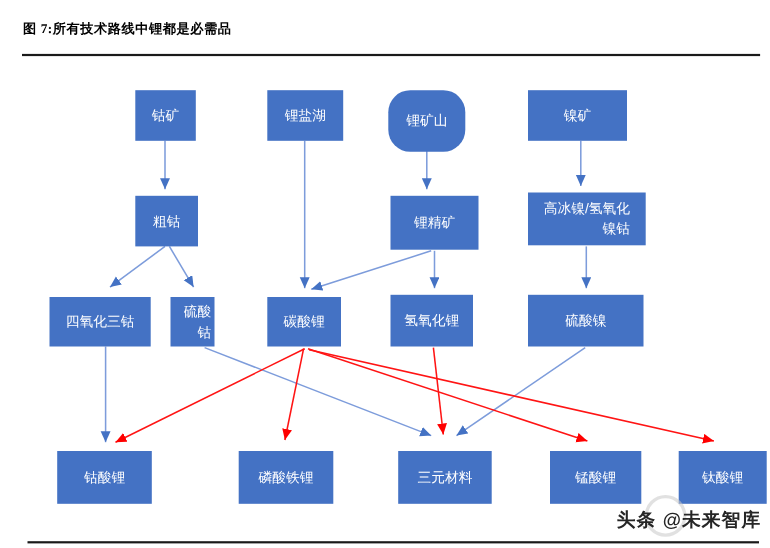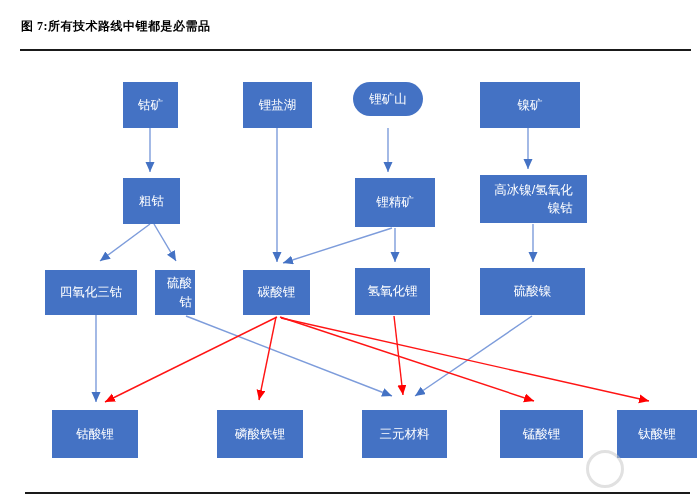--- a/index.html
+++ b/index.html
@@ -66,35 +66,36 @@
           <line x1="277" y1="317" x2="105" y2="402" stroke="#FF1414" stroke-width="1.4" marker-end="url(#arrow-red)"></line>
           <line x1="276" y1="317" x2="259" y2="400" stroke="#FF1414" stroke-width="1.4" marker-end="url(#arrow-red)"></line>
           <line x1="280" y1="317" x2="534" y2="401" stroke="#FF1414" stroke-width="1.4" marker-end="url(#arrow-red)"></line>
           <line x1="281" y1="318" x2="649" y2="401" stroke="#FF1414" stroke-width="1.4" marker-end="url(#arrow-red)"></line>
           <line x1="394" y1="316" x2="403" y2="395" stroke="#FF1414" stroke-width="1.4" marker-end="url(#arrow-red)"></line>
         </g>
     </svg>
     <div id="nodes-layer">
         <div class="node" style="left: 123px; top: 82px; width: 55px; height: 46px; background: rgb(68, 114, 196); color: rgb(255, 255, 255);">钴矿</div>
         <div class="node" style="left: 243px; top: 82px; width: 69px; height: 46px; background: rgb(68, 114, 196); color: rgb(255, 255, 255);">锂盐湖</div>
-        <div class="node" style="left: 353px; top: 82px; width: 70px; height: 34px; background: rgb(68, 114, 196); color: rgb(255, 255, 255); border-radius: 20px;">锂矿山</div>
-        <div class="node" style="left: 480px; top: 82px; width: 100px; height: 46px; background: rgb(68, 114, 196); color: rgb(255, 255, 255);">镍矿</div>
+        <div class="node" style="left: 353px; top: 82px; width: 70px; height: 56px; background: rgb(68, 114, 196); color: rgb(255, 255, 255); border-radius: 20px;">锂矿山</div>
+        <div class="node" style="left: 480px; top: 82px; width: 90px; height: 46px; background: rgb(68, 114, 196); color: rgb(255, 255, 255);">镍矿</div>
         <div class="node" style="left: 123px; top: 178px; width: 57px; height: 46px; background: rgb(68, 114, 196); color: rgb(255, 255, 255);">粗钴</div>
         <div class="node" style="left: 355px; top: 178px; width: 80px; height: 49px; background: rgb(68, 114, 196); color: rgb(255, 255, 255);">锂精矿</div>
         <div class="node" style="left: 480px; top: 175px; width: 107px; height: 48px; background: rgb(68, 114, 196); color: rgb(255, 255, 255);">高冰镍/氢氧化
 镍钴</div>
         <div class="node" style="left: 45px; top: 270px; width: 92px; height: 45px; background: rgb(68, 114, 196); color: rgb(255, 255, 255);">四氧化三钴</div>
         <div class="node" style="left: 155px; top: 270px; width: 40px; height: 45px; background: rgb(68, 114, 196); color: rgb(255, 255, 255);">硫酸钴</div>
         <div class="node" style="left: 243px; top: 270px; width: 67px; height: 45px; background: rgb(68, 114, 196); color: rgb(255, 255, 255);">碳酸锂</div>
         <div class="node" style="left: 355px; top: 268px; width: 75px; height: 47px; background: rgb(68, 114, 196); color: rgb(255, 255, 255);">氢氧化锂</div>
         <div class="node" style="left: 480px; top: 268px; width: 105px; height: 47px; background: rgb(68, 114, 196); color: rgb(255, 255, 255);">硫酸镍</div>
         <div class="node" style="left: 52px; top: 410px; width: 86px; height: 48px; background: rgb(68, 114, 196); color: rgb(255, 255, 255);">钴酸锂</div>
         <div class="node" style="left: 217px; top: 410px; width: 86px; height: 48px; background: rgb(68, 114, 196); color: rgb(255, 255, 255);">磷酸铁锂</div>
         <div class="node" style="left: 362px; top: 410px; width: 85px; height: 48px; background: rgb(68, 114, 196); color: rgb(255, 255, 255);">三元材料</div>
         <div class="node" style="left: 500px; top: 410px; width: 83px; height: 48px; background: rgb(68, 114, 196); color: rgb(255, 255, 255);">锰酸锂</div>
         <div class="node" style="left: 617px; top: 410px; width: 80px; height: 48px; background: rgb(68, 114, 196); color: rgb(255, 255, 255);">钛酸锂</div>
       </div>
   </div>
 
   <div class="wm-circle"></div>
+  <div class="watermark">头条 @未来智库</div>
 
   <div class="rule-bottom" style="background: rgb(26, 26, 26);"></div>
 </div>
 
 </body></html>

